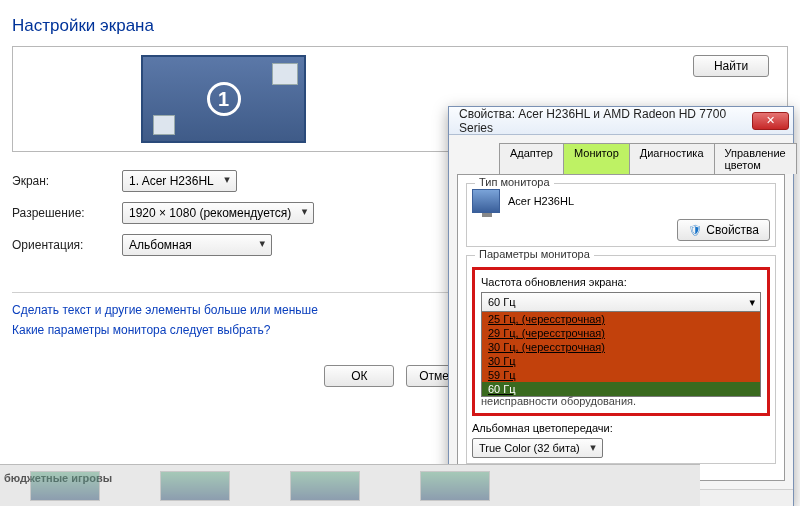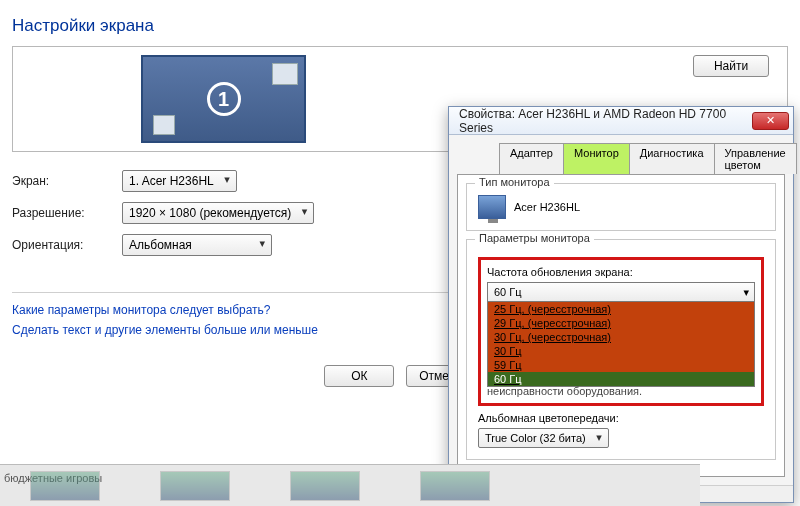--- a/index.html
+++ b/index.html
@@ -37,21 +37,21 @@
 .props { position: absolute; right: 6px; top: 106px; width: 346px; border: 1px solid #7a91b4; background: #f4f4f4; box-shadow: 0 4px 14px rgba(0,0,0,.35); }
 .props-title { height: 28px; background: linear-gradient(#fafcff,#e6eef8); display: flex; align-items: center; padding: 0 4px 0 10px; font-size: 12px; color: #222; border-bottom: 1px solid #b0bed2; }
 .close-x { margin-left: auto; width: 38px; height: 18px; background: linear-gradient(#e57373,#c62828); border: 1px solid #9e1c1c; border-radius: 3px; color: #fff; display: flex; align-items: center; justify-content: center; font-size: 11px; cursor: pointer; }
 
 .tabs { display: flex; margin: 8px 0 0 8px; font-size: 11px; padding-left: 42px; }
 .tab { padding: 3px 10px; border: 1px solid #9a9a9a; border-bottom: none; background: #f0f0f0; margin-right: -1px; cursor: pointer; }
 .tab.active { background: #bef264; position: relative; z-index: 2; }
 
 .tab-body { border: 1px solid #9a9a9a; background: #fff; margin: 0 8px 8px 8px; padding: 8px; }
 
-.group { border: 1px solid #c8c8c8; padding: 11px; margin-bottom: 8px; position: relative; font-size: 11px; }
+.group { border: 1px solid #c8c8c8; padding: 5px; margin-bottom: 8px; position: relative; font-size: 11px; }
 .group-title { position: absolute; top: -8px; left: 8px; background: #fff; padding: 0 4px; color: #333; }
 
 .mon-row { display: flex; align-items: center; gap: 8px; }
 .mon-icon { width: 28px; height: 24px; background: linear-gradient(#7aa3d8,#3a5f9a); border: 1px solid #3a5f9a; position: relative; }
 .mon-icon::after { content: ""; position: absolute; bottom: -5px; left: 9px; width: 10px; height: 4px; background: #888; }
 
 .props-btn-row { text-align: right; margin-top: 6px; }
 .shield { color: #1773c9; margin-right: 4px; font-size: 11px; }
 
 .red-box { border: 3px solid #d31616; padding: 6px; margin: 6px 0; }
@@ -61,21 +61,21 @@
 .freq-list { border: 1px solid #7a7a7a; border-top: none; background: #c2410c; font-size: 11px; text-decoration: underline; }
 .freq-opt { padding: 1px 6px; }
 .freq-opt.sel { background: #3a6a1f; color: #fff; }
 
 .trunc { font-size: 11px; color: #444; margin-top: -2px; }
 
 .quality-label { font-size: 11px; margin: 4px 0; }
 
 .dlg-btns { border-top: 1px solid #cfcfcf; padding: 8px; text-align: right; background: #f0f0f0; }
 
-.footer-strip { position: absolute; left: 0; bottom: 0; width: 700px; height: 42px; background: #e8e8e8; border-top: 1px solid #bbb; display:flex; align-items:center; }
+.footer-strip { position: absolute; left: 0; bottom: 0; width: 700px; height: 42px; background: #e8e8e8; border-top: 1px solid #bbb; display:flex; align-items:center;font-weight:bold; }
 .footer-strip .thumb { width:70px; height:30px; margin:0 30px; background:linear-gradient(#6a8,#357); opacity:.5; border:1px solid #aaa; }
 .foot-txt { position:absolute; left:4px; bottom:22px; font-size:11px; color:#555; }
 </style>
 </head>
 <body>
 
 <div class="main-panel">
   <div class="page-title">Настройки экрана</div>
 
   <div class="monitor-box">
@@ -107,22 +107,22 @@
       <div class="win-select" style="min-width:150px">
           <span>Альбомная</span>
         </div>
     </div>
   </div>
 
   <div class="extra-link"><a href="#">Дополнительны</a></div>
   <hr class="sep">
 
   <div class="links">
+    <a href="#">Сделать текст и другие элементы больше или меньше</a>
     <a href="#">Какие параметры монитора следует выбрать?</a>
-    <a href="#">Сделать текст и другие элементы больше или меньше</a>
   </div>
 
   <div class="bottom-btns">
     <button class="win-btn">ОК</button>
     <button class="win-btn">Отмена</button>
   </div>
 </div>
 
 <div class="props">
   <div class="props-title">
@@ -136,20 +136,23 @@
     <div class="tab">Диагностика</div>
     <div class="tab">Управление цветом</div>
   </div>
 
   <div class="tab-body">
     <div class="group">
       <span class="group-title">Тип монитора</span>
       <div class="mon-row">
         <div class="mon-icon"></div>
         <span>Acer H236HL</span>
+      </div>
+      <div class="props-btn-row">
+        <button class="win-btn"><span class="shield">🛡</span><span>Свойства</span></button>
       </div>
     </div>
 
     <div class="group">
       <span class="group-title">Параметры монитора</span>
 
       <div class="red-box">
         <div class="freq-label">Частота обновления экрана:</div>
         <div class="freq-select">
             <span>60 Гц</span>

